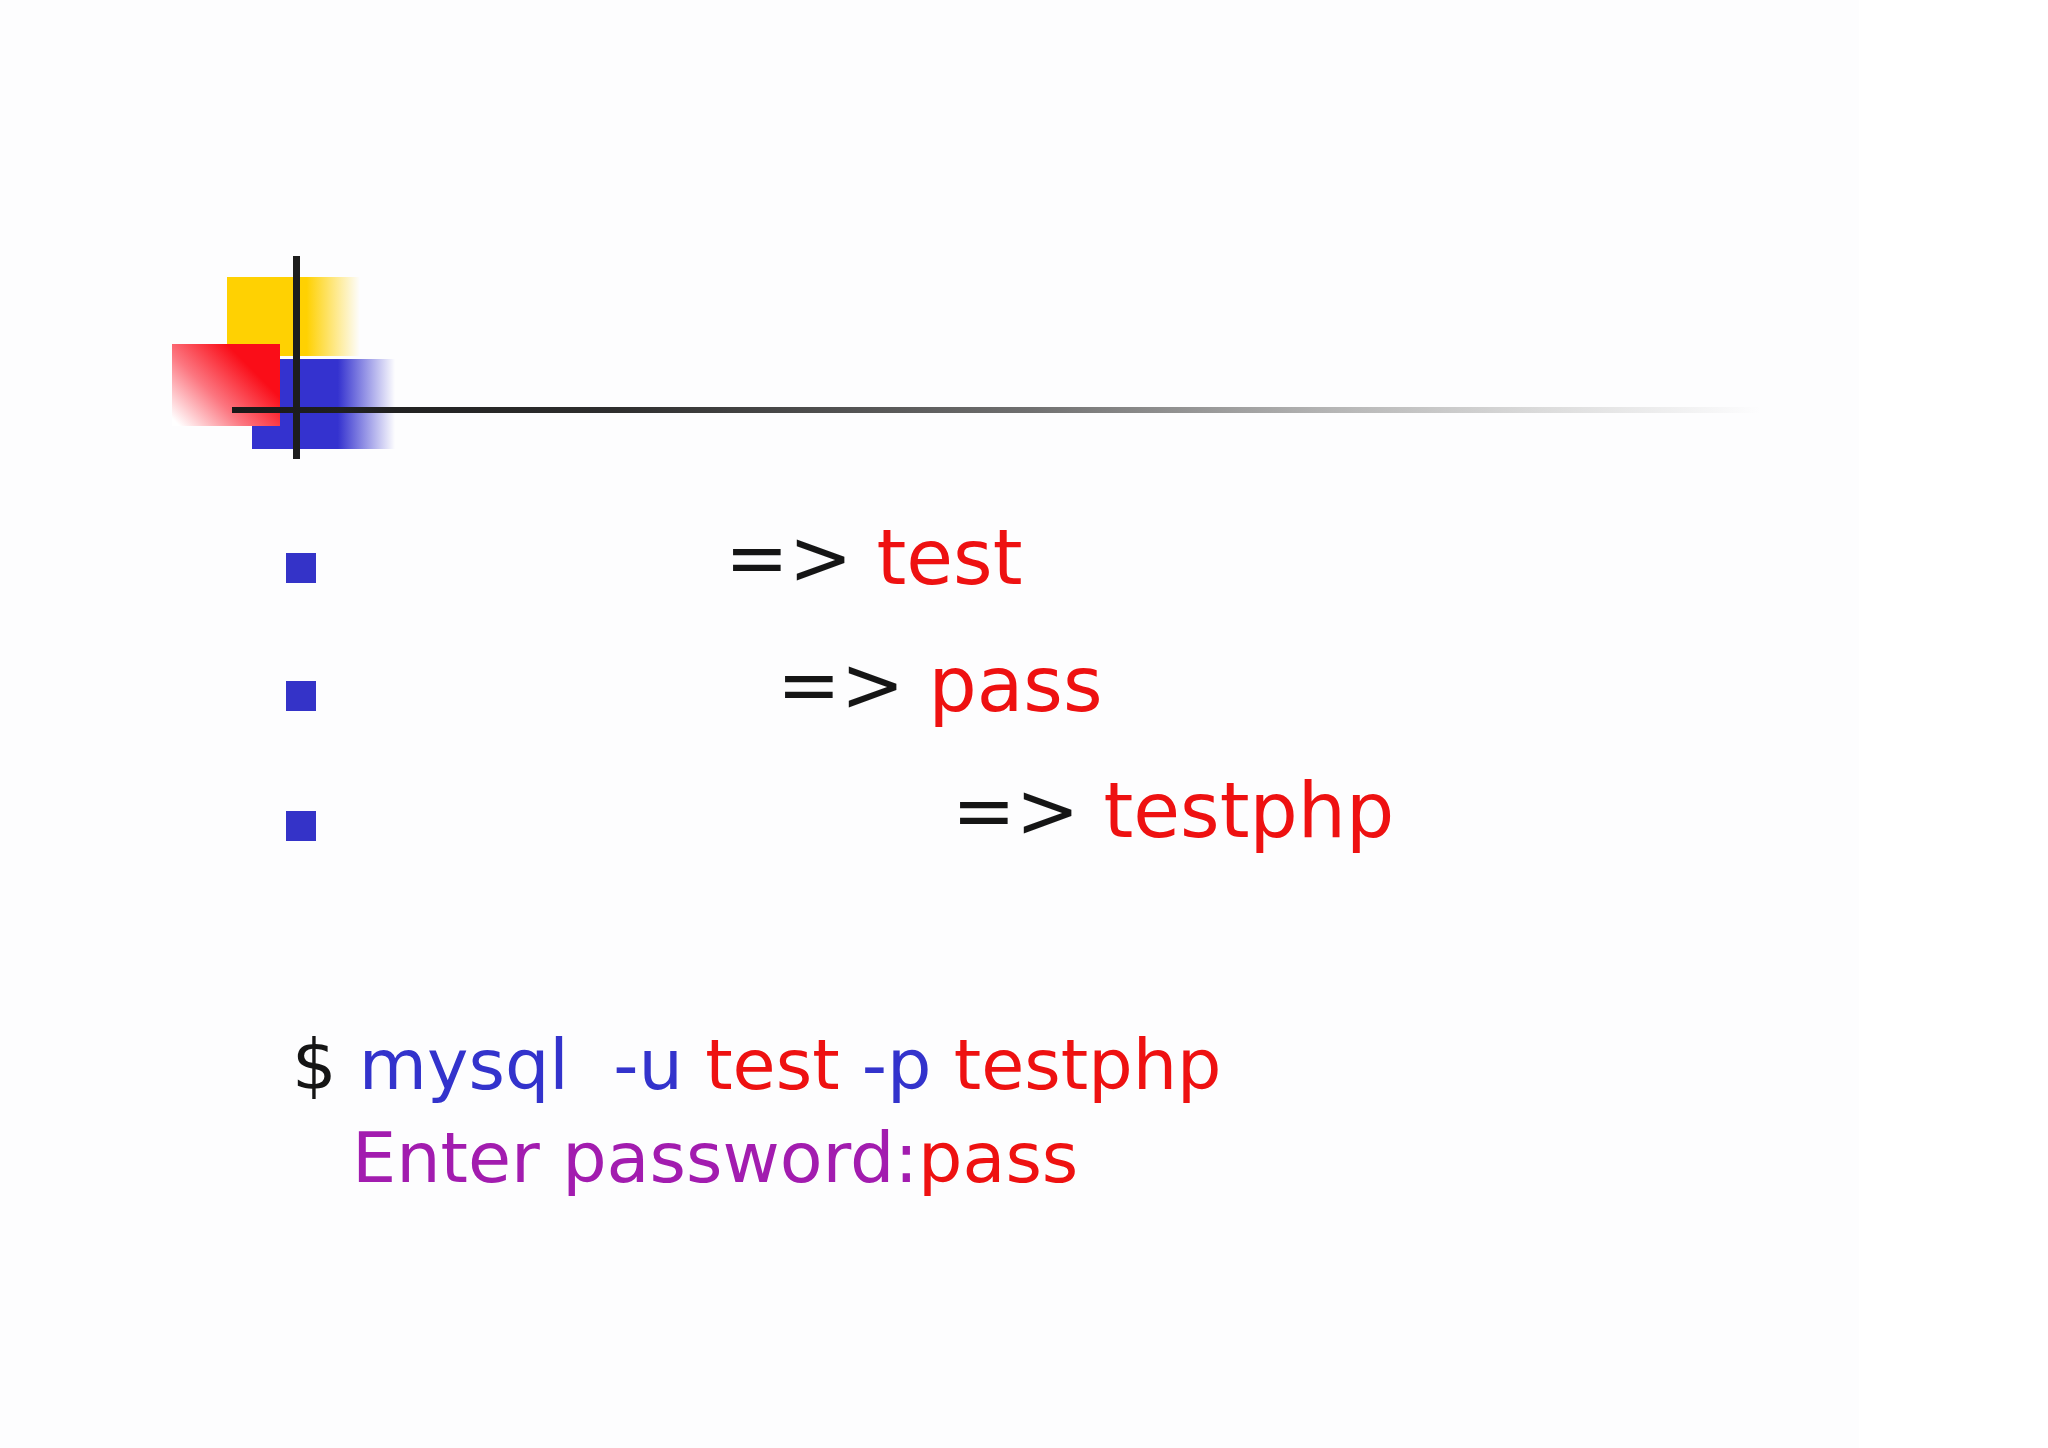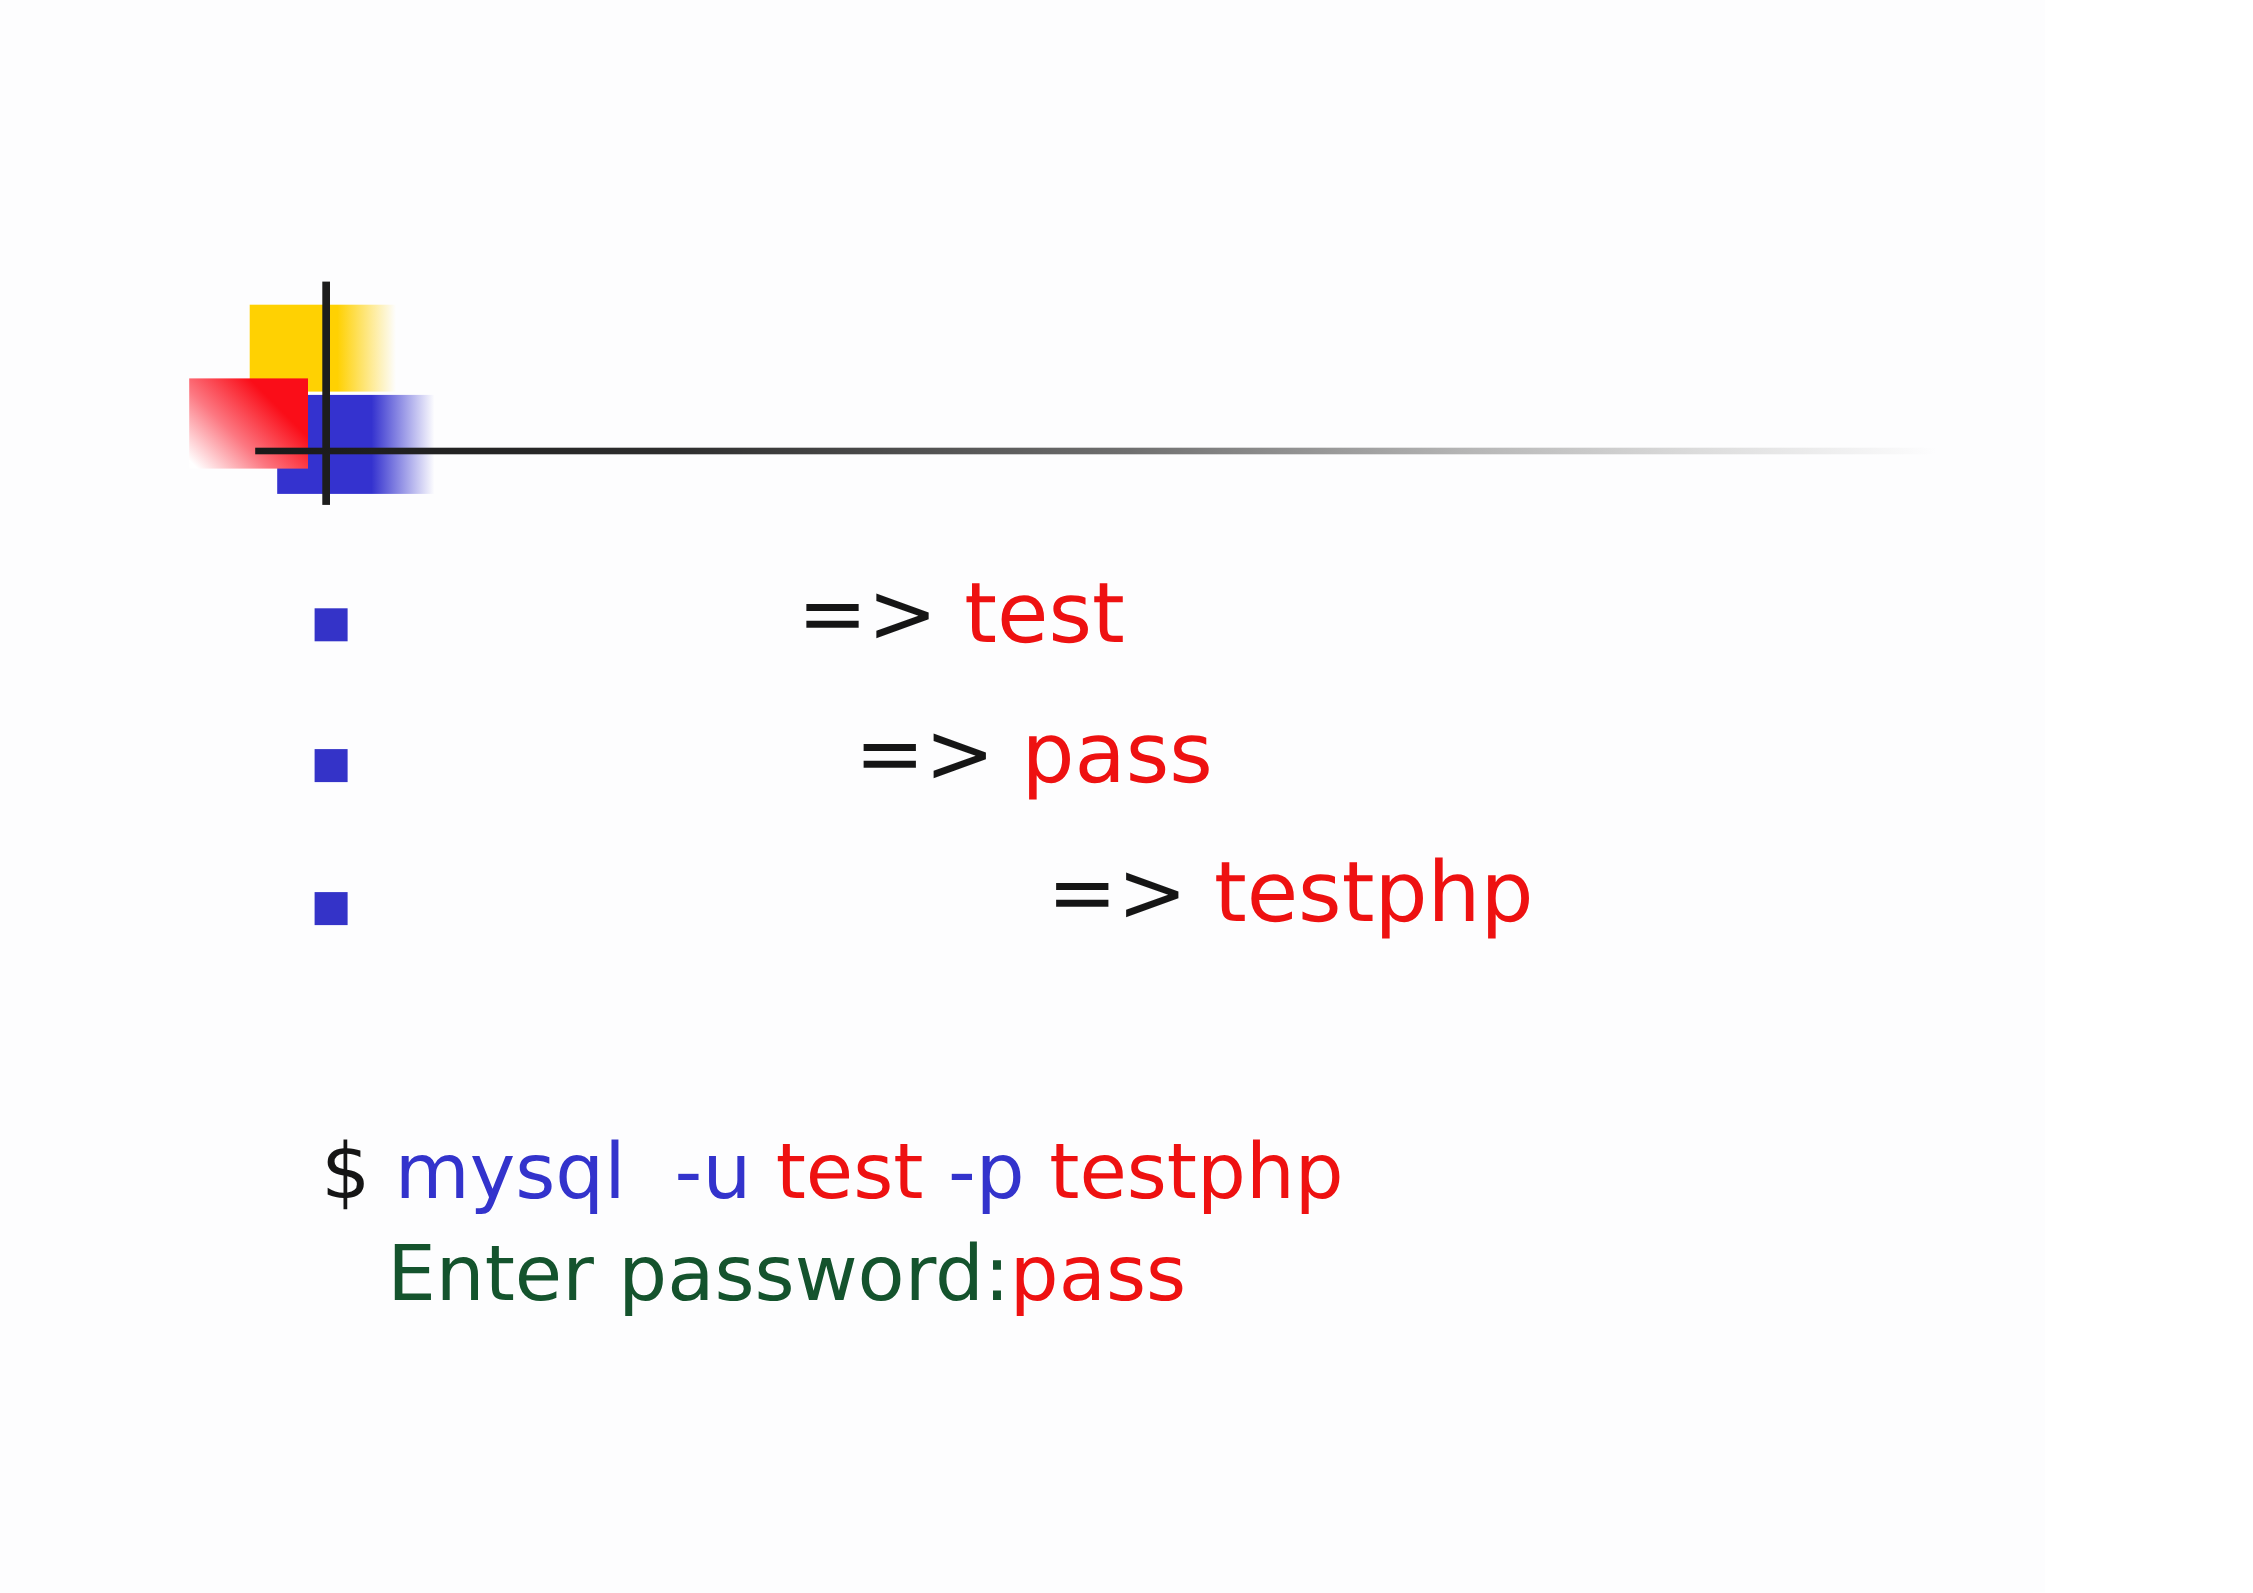--- a/index.html
+++ b/index.html
@@ -65,15 +65,15 @@
   <div class="bullet-sq b1" style="background: rgb(52, 51, 200);"></div>
   <div class="bullet-sq b2" style="background: rgb(52, 51, 200);"></div>
   <div class="bullet-sq b3" style="background: rgb(52, 51, 200);"></div>
 
   <div class="brow r1"><span style="color: rgb(21, 21, 21);">=&gt; </span><span style="color: rgb(238, 17, 17);">test</span></div>
   <div class="brow r2"><span style="color: rgb(21, 21, 21);">=&gt; </span><span style="color: rgb(238, 17, 17);">pass</span></div>
   <div class="brow r3"><span style="color: rgb(21, 21, 21);">=&gt; </span><span style="color: rgb(238, 17, 17);">testphp</span></div>
 
   <div class="cmd cmd1"><span style="color: rgb(21, 21, 21);">$ </span><span style="color: rgb(51, 51, 204);">mysql</span><span style="color: rgb(21, 21, 21);">  </span><span style="color: rgb(51, 51, 204);">-u </span><span style="color: rgb(238, 17, 17);">test </span><span style="color: rgb(51, 51, 204);">-p</span><span style="color: rgb(21, 21, 21);"> </span><span style="color: rgb(238, 17, 17);">testphp</span></div>
 
-  <div class="cmd cmd2"><span style="color: #14532d;">Enter password:</span><span style="color: rgb(238, 17, 17);">pass</span></div>
+  <div class="cmd cmd2"><span style="color: #a21caf;">Enter password:</span><span style="color: rgb(238, 17, 17);">pass</span></div>
 
 </div>
 
 </body></html>

